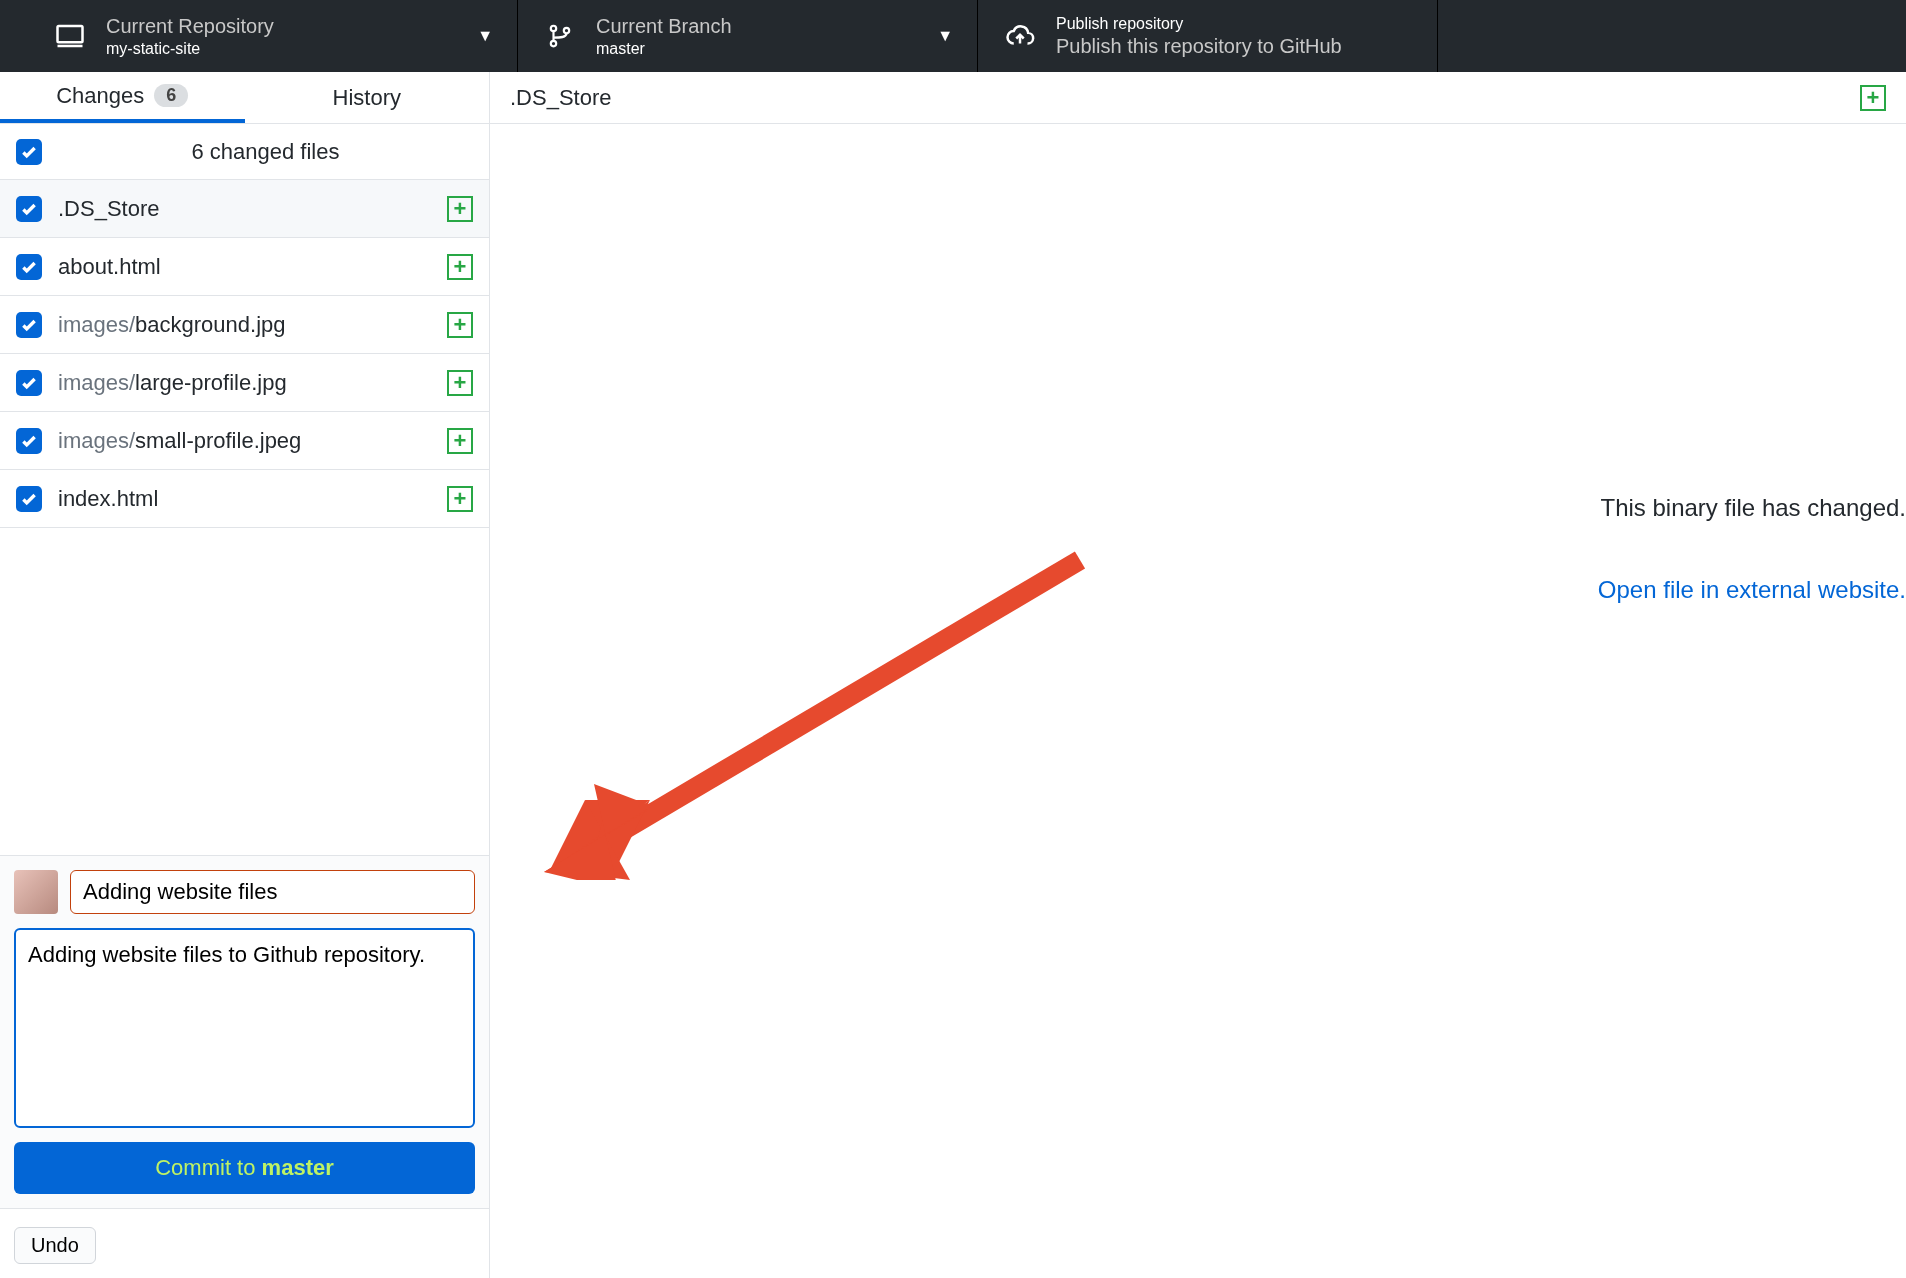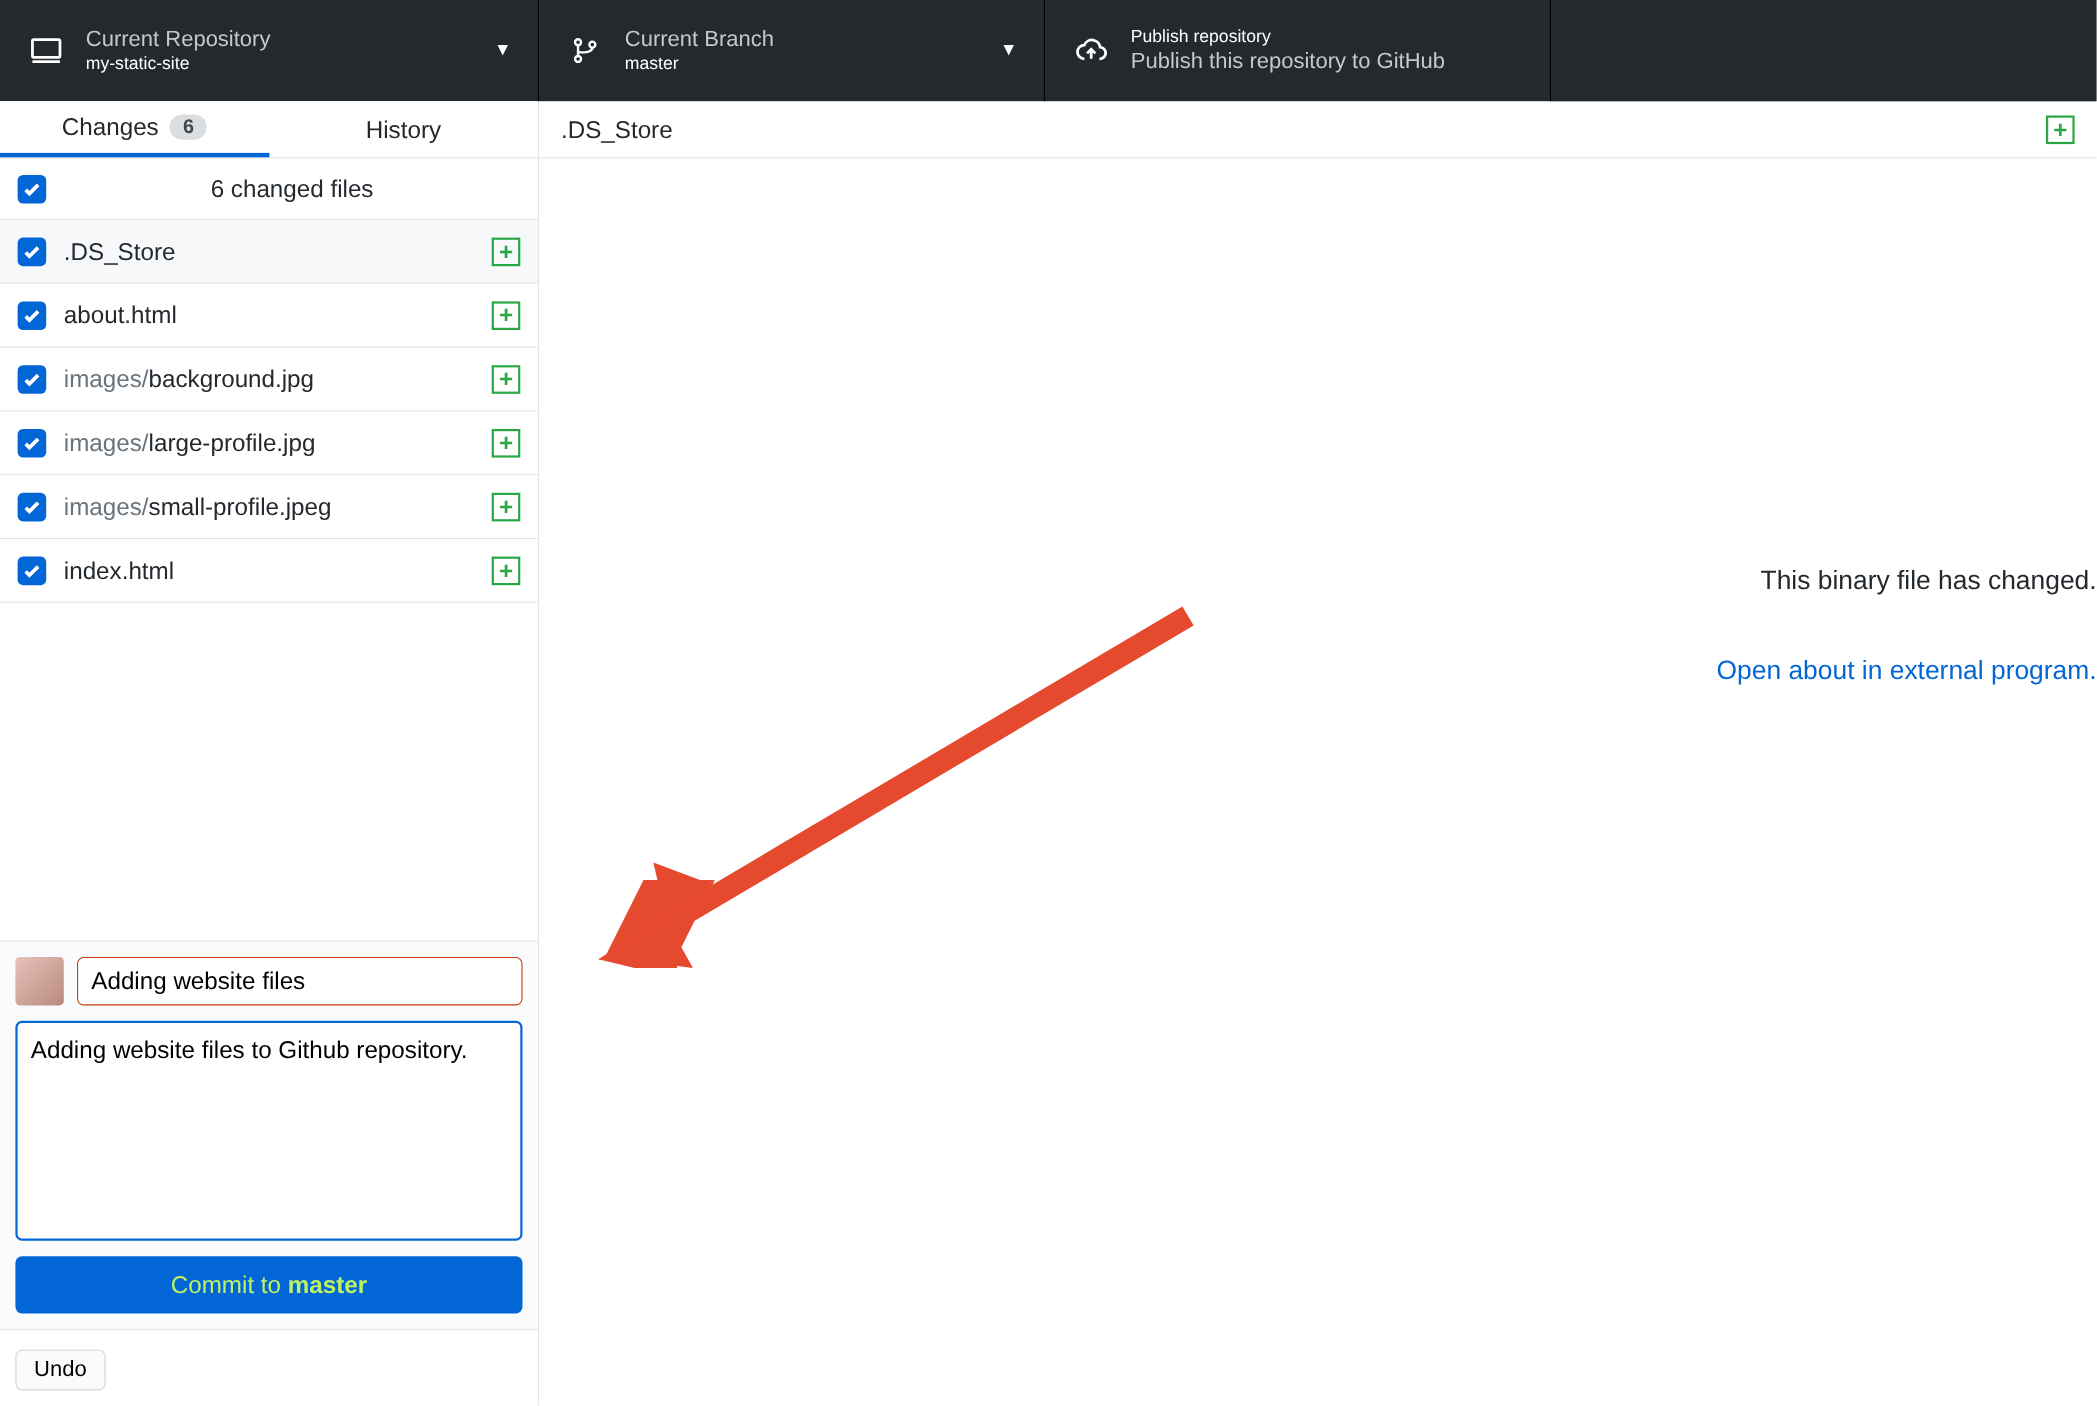--- a/index.html
+++ b/index.html
@@ -1,20 +1,20 @@
 <!DOCTYPE html>
 <html><head>
 <meta charset="utf-8">
 <style>
   * { box-sizing: border-box; margin: 0; padding: 0; }
   html, body { width: 1906px; height: 1278px; font-family: -apple-system, BlinkMacSystemFont, "Segoe UI", Helvetica, Arial, sans-serif; font-size: 22px; color: #24292e; background:#fff; overflow:hidden; }
   body { display:flex; flex-direction:column; }
 
   
-  .toolbar { display:flex; height:92px; background:#24292e; color:#fff; }
+  .toolbar { display:flex; height:72px; background:#24292e; color:#fff;padding-left:28px; }
   .toolbar-section { display:flex; align-items:center; padding:0 24px; position:relative; border-right:1px solid #000; }
   .toolbar-section.repo { width:490px; }
   .toolbar-section.branch { width:460px; }
   .toolbar-section.publish { width:460px; }
   .toolbar-section .icon { width:36px; flex:0 0 36px; margin-right:18px; display:flex; align-items:center; justify-content:center; }
   .toolbar-section .txt { display:flex; flex-direction:column; line-height:1.25; }
   .toolbar-section .lbl { font-size:20px; color:#c8c8c8; }
   .toolbar-section .val { font-size:16px; font-weight:400; color:#fff; }
   .toolbar-section .sub { font-size:20px; color:#c8c8c8; }
   .toolbar-section .caret { position:absolute; right:24px; top:50%; transform:translateY(-50%); font-size:16px; color:#fff; }
@@ -228,21 +228,21 @@
 
   </div>
 
   <div class="content">
     <div class="diff-header">
       <span class="fname-h">.DS_Store</span>
       <span class="status-add">+</span>
     </div>
     <div class="diff-body">
       <div class="binary-msg">This binary file has changed.</div>
-      <div class="open-link">Open about in external program.</div>
+      <div class="open-link">Open file in external website.</div>
     </div>
   </div>
 
 </div>
 
 <svg class="arrow-svg" width="560" height="340">
   <defs>
     <marker id="ah" markerWidth="12" markerHeight="12" refX="2" refY="6" orient="auto">
       <path d="M0,0 L12,6 L0,12 Z" fill="#e64a2e"></path>
     </marker>

